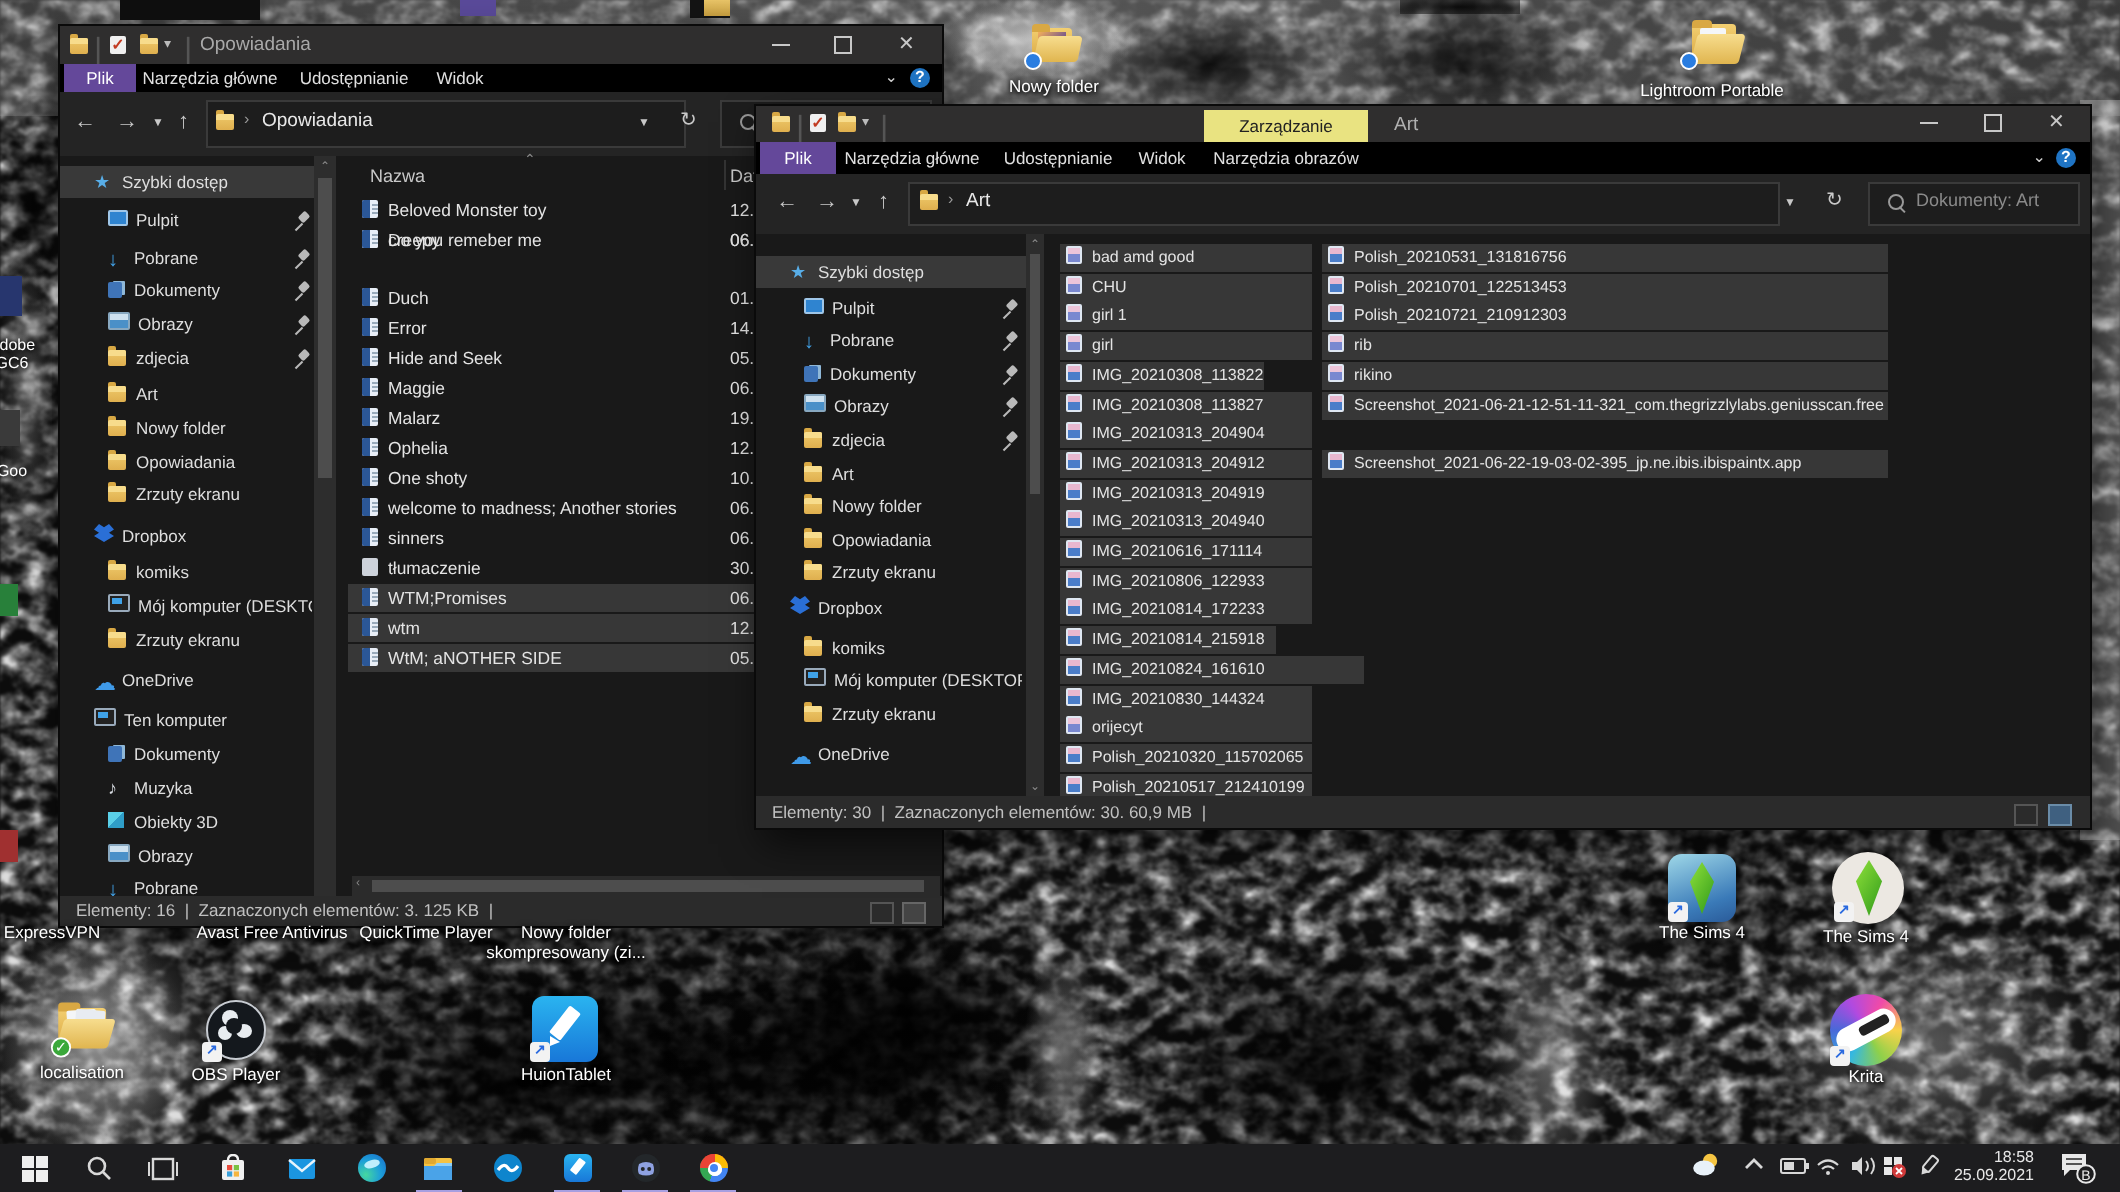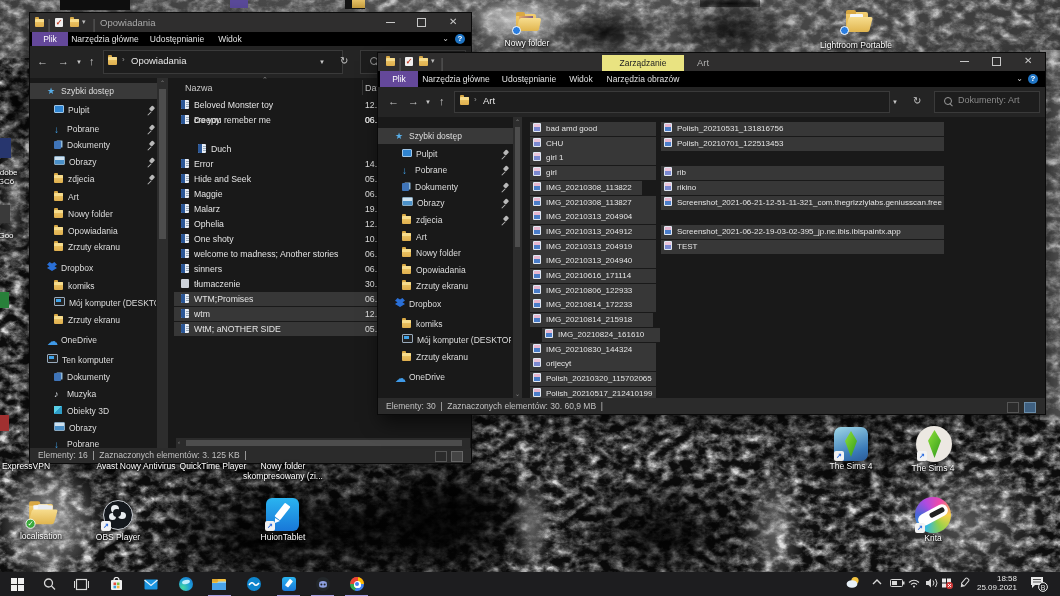--- a/index.html
+++ b/index.html
@@ -172,21 +172,21 @@
 <div style="position:absolute;left:146px;top:65px;right:1px;height:19px;color:#c8c8c8;font-size:9px">
 <span style="position:absolute;left:9px;top:5px">Nazwa</span>
 <span style="position:absolute;left:86px;top:-2px;color:#888;font-size:7px">⌃</span>
 <span style="position:absolute;left:189px;top:5px">Data</span>
 <div style="position:absolute;left:186px;top:2px;width:1px;height:15px;background:#333"></div>
 </div>
 <div class="flist" style="left:144px;top:84px;right:1px;height:341px">
 <div class="frow" style="left:0;top:0.5px;right:0;"><span style="margin-left:7px"><span class="doc"></span></span>Beloved Monster toy<span style="position:absolute;left:191px">12.09.2021</span></div>
 <div class="frow" style="left:0;top:15.5px;right:0;"><span style="margin-left:7px"><span class="doc"></span></span>creepy<span style="position:absolute;left:191px">06.08.2021</span></div>
 <div class="frow" style="left:0;top:16px;right:0;"><span style="margin-left:7px"><span class="doc"></span></span>Do you remeber me<span style="position:absolute;left:191px">06.08.2021</span></div>
-<div class="frow" style="left:17px;top:45.4px;right:0;"><span style="margin-left:7px"><span class="doc"></span></span>Duch<span style="position:absolute;left:191px">01.01.2021</span></div>
+<div class="frow" style="left:0;top:45.4px;right:0;"><span style="margin-left:7px"><span class="doc"></span></span>Duch<span style="position:absolute;left:191px">01.01.2021</span></div>
 <div class="frow" style="left:0;top:60.4px;right:0;"><span style="margin-left:7px"><span class="doc"></span></span>Error<span style="position:absolute;left:191px">14.12.2021</span></div>
 <div class="frow" style="left:0;top:75.4px;right:0;"><span style="margin-left:7px"><span class="doc"></span></span>Hide and Seek<span style="position:absolute;left:191px">05.09.2021</span></div>
 <div class="frow" style="left:0;top:90.3px;right:0;"><span style="margin-left:7px"><span class="doc"></span></span>Maggie<span style="position:absolute;left:191px">06.08.2021</span></div>
 <div class="frow" style="left:0;top:105.3px;right:0;"><span style="margin-left:7px"><span class="doc"></span></span>Malarz<span style="position:absolute;left:191px">19.09.2021</span></div>
 <div class="frow" style="left:0;top:120.3px;right:0;"><span style="margin-left:7px"><span class="doc"></span></span>Ophelia<span style="position:absolute;left:191px">12.09.2021</span></div>
 <div class="frow" style="left:0;top:135.2px;right:0;"><span style="margin-left:7px"><span class="doc"></span></span>One shoty<span style="position:absolute;left:191px">10.09.2021</span></div>
 <div class="frow" style="left:0;top:150.2px;right:0;"><span style="margin-left:7px"><span class="doc"></span></span>welcome to madness; Another stories<span style="position:absolute;left:191px">06.08.2021</span></div>
 <div class="frow" style="left:0;top:165.2px;right:0;"><span style="margin-left:7px"><span class="doc"></span></span>sinners<span style="position:absolute;left:191px">06.08.2021</span></div>
 <div class="frow" style="left:0;top:180.1px;right:0;"><span style="margin-left:7px"><span class="docp"></span></span>tłumaczenie<span style="position:absolute;left:191px">30.03.2021</span></div>
 <div class="frow" style="left:0;top:195.1px;right:0;background:#373737;"><span style="margin-left:7px"><span class="doc"></span></span>WTM;Promises<span style="position:absolute;left:191px">06.08.2021</span></div>
@@ -278,42 +278,42 @@
         <span style="top:1px;left:2px">⌃</span>
         <span style="bottom:1px;left:2px">⌄</span>
         <div style="position:absolute;left:2px;top:10px;width:5px;height:120px;background:#4d4d4d"></div>
       </div>
 </div>
 <div class="flist f2" style="left:0;top:64px;right:1px;height:281px">
 <div class="frow sel" style="left:152px;top:5.0px;width:126px"><span style="margin-left:3px"><span class="im imp"></span></span>bad amd good</div>
 <div class="frow sel" style="left:152px;top:19.7px;width:126px"><span style="margin-left:3px"><span class="im imp"></span></span>CHU</div>
 <div class="frow sel" style="left:152px;top:34.4px;width:126px"><span style="margin-left:3px"><span class="im imp"></span></span>girl 1</div>
 <div class="frow sel" style="left:152px;top:49.1px;width:126px"><span style="margin-left:3px"><span class="im imp"></span></span>girl</div>
-<div class="frow sel" style="left:152px;top:63.8px;width:112px"><span style="margin-left:3px"><span class="im"></span></span>IMG_20210308_113822</div>
+<div class="frow sel" style="left:152px;top:63.8px;width:102px"><span style="margin-left:3px"><span class="im"></span></span>IMG_20210308_113822</div>
 <div class="frow sel" style="left:152px;top:78.5px;width:126px"><span style="margin-left:3px"><span class="im"></span></span>IMG_20210308_113827</div>
 <div class="frow sel" style="left:152px;top:93.2px;width:126px"><span style="margin-left:3px"><span class="im"></span></span>IMG_20210313_204904</div>
 <div class="frow sel" style="left:152px;top:107.9px;width:126px"><span style="margin-left:3px"><span class="im"></span></span>IMG_20210313_204912</div>
 <div class="frow sel" style="left:152px;top:122.6px;width:126px"><span style="margin-left:3px"><span class="im"></span></span>IMG_20210313_204919</div>
 <div class="frow sel" style="left:152px;top:137.3px;width:126px"><span style="margin-left:3px"><span class="im"></span></span>IMG_20210313_204940</div>
 <div class="frow sel" style="left:152px;top:152.0px;width:126px"><span style="margin-left:3px"><span class="im"></span></span>IMG_20210616_171114</div>
 <div class="frow sel" style="left:152px;top:166.7px;width:126px"><span style="margin-left:3px"><span class="im"></span></span>IMG_20210806_122933</div>
 <div class="frow sel" style="left:152px;top:181.4px;width:126px"><span style="margin-left:3px"><span class="im"></span></span>IMG_20210814_172233</div>
-<div class="frow sel" style="left:152px;top:196.1px;width:123px"><span style="margin-left:3px"><span class="im"></span></span>IMG_20210814_215918</div>
-<div class="frow sel" style="left:164px;top:210.8px;width:118px"><span style="margin-left:3px"><span class="im"></span></span>IMG_20210824_161610</div>
+<div class="frow sel" style="left:152px;top:196.1px;width:108px"><span style="margin-left:3px"><span class="im"></span></span>IMG_20210814_215918</div>
+<div class="frow sel" style="left:152px;top:210.8px;width:152px"><span style="margin-left:3px"><span class="im"></span></span>IMG_20210824_161610</div>
 <div class="frow sel" style="left:152px;top:225.5px;width:126px"><span style="margin-left:3px"><span class="im"></span></span>IMG_20210830_144324</div>
 <div class="frow sel" style="left:152px;top:240.2px;width:126px"><span style="margin-left:3px"><span class="im imp"></span></span>orijecyt</div>
 <div class="frow sel" style="left:152px;top:254.9px;width:126px"><span style="margin-left:3px"><span class="im"></span></span>Polish_20210320_115702065</div>
 <div class="frow sel" style="left:152px;top:269.6px;width:126px"><span style="margin-left:3px"><span class="im"></span></span>Polish_20210517_212410199</div>
 <div class="frow sel" style="left:283px;top:5.0px;width:283px"><span style="margin-left:3px"><span class="im"></span></span>Polish_20210531_131816756</div>
 <div class="frow sel" style="left:283px;top:19.7px;width:283px"><span style="margin-left:3px"><span class="im"></span></span>Polish_20210701_122513453</div>
+<div class="frow sel" style="left:283px;top:34.4px;width:283px"><span style="margin-left:3px"><span class="im"></span></span>Polish_20210721_210912303</div>
 <div class="frow sel" style="left:283px;top:49.1px;width:283px"><span style="margin-left:3px"><span class="im imp"></span></span>rib</div>
 <div class="frow sel" style="left:283px;top:63.8px;width:283px"><span style="margin-left:3px"><span class="im imp"></span></span>rikino</div>
 <div class="frow sel" style="left:283px;top:78.5px;width:283px"><span style="margin-left:3px"><span class="im"></span></span>Screenshot_2021-06-21-12-51-11-321_com.thegrizzlylabs.geniusscan.free</div>
 <div class="frow sel" style="left:283px;top:107.9px;width:283px"><span style="margin-left:3px"><span class="im"></span></span>Screenshot_2021-06-22-19-03-02-395_jp.ne.ibis.ibispaintx.app</div>
-<div class="frow sel" style="left:283px;top:122.6px;width:283px"><span style="margin-left:3px"><span class="im imp"></span></span>TEST</div>
 </div>
 <div class="sbar" style="height:16px;line-height:16px"><span style="margin-left:8px">Elementy: 30&nbsp;&nbsp;|&nbsp;&nbsp;Zaznaczonych elementów: 30. 60,9 MB&nbsp;&nbsp;|</span><span style="position:absolute;right:26px;top:4px;width:10px;height:9px;border:1px solid #555"></span><span style="position:absolute;right:9px;top:4px;width:10px;height:9px;background:#3f6080;border:1px solid #6a8ca8"></span></div>
 </div>
 <div id="desk2">
     <div style="position:absolute;left:514px;top:12px;width:26px;height:22px">
 <div style="position:absolute;left:2px;top:2px;width:20px;height:16px;background:linear-gradient(180deg,#f3cf71,#d9a843);border-radius:2px"></div>
 <div style="position:absolute;left:2px;top:0px;width:9px;height:4px;background:#d9a843;border-radius:2px 2px 0 0"></div>
 <div style="position:absolute;left:5px;top:4px;width:14px;height:12px;background:linear-gradient(135deg,#f5b05a,#7a5a8a 60%,#3a3a6a)"></div>
 <div style="position:absolute;left:4px;top:6px;width:22px;height:13px;background:linear-gradient(180deg,#f7dd8e,#e0b54f);border-radius:2px;transform:skewX(-12deg)"></div>
 <div style="position:absolute;left:-2px;top:14px;width:9px;height:9px;border-radius:50%;background:#2a7de0;border:1px solid #fff;box-sizing:border-box"></div>
@@ -327,21 +327,21 @@
 <div style="position:absolute;left:-3px;top:16px;width:9px;height:9px;border-radius:50%;background:#2a7de0;border:1px solid #fff;box-sizing:border-box"></div>
 </div>
 <div class="dlab" style="left:810px;top:40px;width:92px">Lightroom Portable</div>
 <div style="position:absolute;left:0;top:138px;width:11px;height:20px;background:#27366e"></div>
 <div class="dlab" style="left:-18px;top:168px;width:48px;font-size:8px">Adobe<br>GC6</div>
 <div style="position:absolute;left:0;top:205px;width:10px;height:18px;background:#3a3a3a"></div>
 <div class="dlab" style="left:-12px;top:231px;width:36px;font-size:8px">Goo</div>
 <div style="position:absolute;left:0;top:292px;width:9px;height:16px;background:#28803a"></div>
 <div style="position:absolute;left:0;top:415px;width:9px;height:16px;background:#a03030"></div>
 <div class="dlab" style="left:0px;top:461px;width:52px">ExpressVPN</div>
-<div class="dlab" style="left:90px;top:461px;width:92px">Avast Nowy Antivirus</div>
+<div class="dlab" style="left:90px;top:461px;width:92px">Avast Free Antivirus</div>
 <div class="dlab" style="left:172px;top:461px;width:82px">QuickTime Player</div>
 <div class="dlab" style="left:243px;top:461px;width:80px">Nowy folder<br>skompresowany (zi...</div>
 <div style="position:absolute;left:25px;top:500px;width:34px;height:30px;transform:scale(.92)">
 <div style="position:absolute;left:3px;top:3px;width:26px;height:21px;background:linear-gradient(180deg,#f3cf71,#d9a843);border-radius:2px"></div>
 <div style="position:absolute;left:3px;top:0px;width:12px;height:5px;background:#d9a843;border-radius:2px 2px 0 0"></div>
 <div style="position:absolute;left:8px;top:4px;width:16px;height:18px;background:#f4f6f8;border-radius:1px;transform:rotate(-4deg)"></div>
 <div style="position:absolute;left:12px;top:4px;width:16px;height:18px;background:#e8ecf2;border-radius:1px;transform:rotate(5deg)"></div>
 <div style="position:absolute;left:4px;top:9px;width:28px;height:16px;background:linear-gradient(180deg,#f7dd8e,#e0b54f);border-radius:2px;transform:skewX(-16deg)"></div>
 <div style="position:absolute;left:-1px;top:19px;width:11px;height:11px;border-radius:50%;background:#3aa83a;border:1px solid #fff;box-sizing:border-box;color:#fff;font-size:8px;line-height:9px;text-align:center">✓</div>
 </div>

